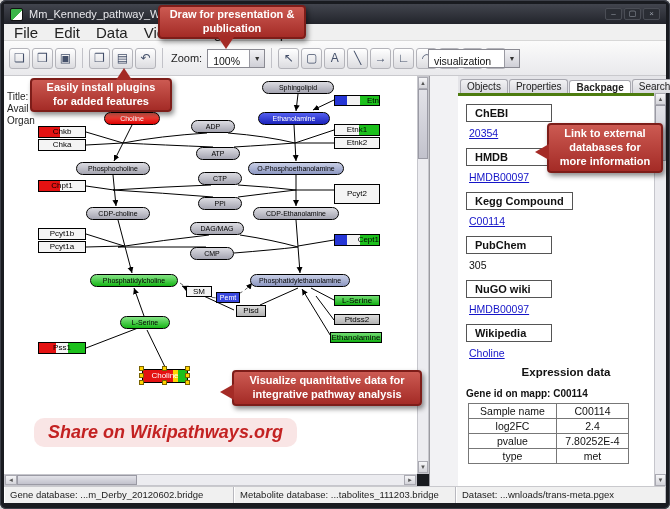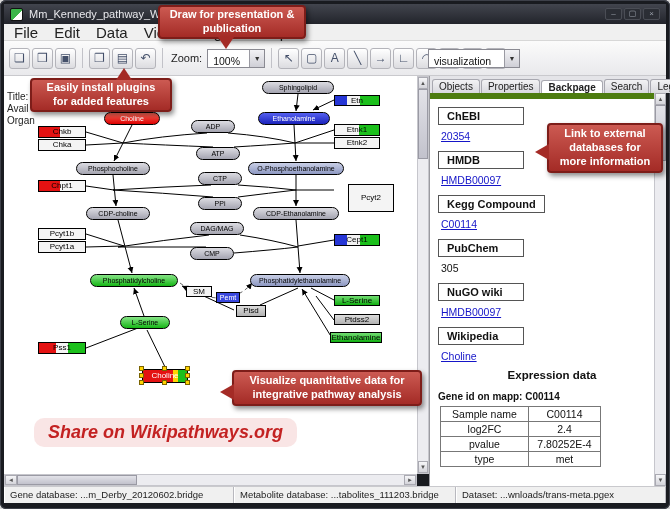--- a/index.html
+++ b/index.html
@@ -46,21 +46,21 @@
   .k-gray{background:linear-gradient(#dcdce2,#a4a4b0);border-radius:7px;}
   .k-red{background:linear-gradient(#ff6a5a,#dd0000);color:#fff;border-radius:7px;}
   .k-blue{background:linear-gradient(#5560f0,#1a22bb);color:#fff;border-radius:7px;}
   .k-green{background:linear-gradient(#86e486,#16b616);border-radius:7px;}
   .k-grayblue{background:linear-gradient(#c9cfe6,#8d98c2);border-radius:7px;}
   .k-gene{background:#f4f4f4;font-size:8px;justify-content:center;}
   .k-gene-gray{background:linear-gradient(#dcdcdc,#b2b2b2);font-size:8px;justify-content:center;}
   .k-gene-red{background:linear-gradient(90deg,#e41212 0 45%,#f5f5f5 45%);font-size:8px;}
   .k-gene-green{background:linear-gradient(90deg,#f5f5f5 0 55%,#1cc01c 55%);font-size:8px;}
   .k-gene-redgreen{background:linear-gradient(90deg,#e41212 0 38%,#f5f5f5 38% 62%,#1cc01c 62%);font-size:8px;}
-  .k-databg{background:linear-gradient(90deg,#2636d6 0 28%,#f2f2f2 28% 56%,#1cc01c 56%);font-size:8px;}
+  .k-databg{background:linear-gradient(90deg,#2636d6 0 28%,#f2f2f2 28% 56%,#1cc01c 56%);font-size:8px;justify-content:flex-end;}
   .k-greenbox{background:linear-gradient(#72dd72,#12b012);font-size:8px;}
   .k-bluesmall{background:#3947de;color:#fff;font-size:7px;}
   .k-selected{background:linear-gradient(90deg,#e41212 0 68%,#ffd400 68% 80%,#1cc01c 80%);color:#fff;font-size:8px;}
   .handle{position:absolute;width:5px;height:5px;background:#ffd400;border:1px solid #7a6300;z-index:3;}
   .canvas-info{position:absolute;z-index:2;font-size:10px;color:#222;white-space:nowrap;}
   .share-text{position:absolute;left:34px;top:418px;z-index:4;
     color:#c32222;font-size:18px;font-weight:bold;font-style:italic;
     background:rgba(248,225,225,0.85);border-radius:10px;padding:4px 14px;}
   
   .scroll{position:absolute;background:#ececf0;border:1px solid #c6c6cc;z-index:10;display:flex;}
@@ -68,26 +68,26 @@
     display:flex;align-items:center;justify-content:center;font-size:6px;flex:0 0 auto;}
   .sb-thumb{background:linear-gradient(#e2e2e8,#c2c2cc);border:1px solid #9a9aa4;}
   #vscroll{left:417px;top:76px;width:12px;height:398px;flex-direction:column;}
   #vscroll .sb-btn{width:100%;height:12px;}
   #vscroll .sb-thumb{width:100%;height:70px;}
   #hscroll{left:4px;top:474px;width:413px;height:12px;flex-direction:row;}
   #hscroll .sb-btn{width:12px;height:100%;}
   #hscroll .sb-thumb{width:120px;height:100%;}
   
   .sidepanel{position:absolute;left:429px;top:76px;width:237px;height:410px;z-index:10;
-    background:#f2f2f4;border-left:1px solid #9a9aa0;display:flex;flex-direction:column;}
+    background:#f2f2f4;border-left:1px solid #9a9aa0;display:flex;flex-direction:column;padding-left:28px;}
   .tabs-row{height:17px;display:flex;align-items:flex-end;padding:1px 2px 0 2px;gap:1px;background:#e4e4e8;}
   .tab{font-size:10px;color:#222;background:linear-gradient(#f2f2f4,#d9d9de);border:1px solid #a8a8b0;
     border-bottom:none;padding:1px 6px;border-radius:3px 3px 0 0;}
   .tab.active{background:#ffffff;font-weight:bold;position:relative;top:1px;}
-  .panel-body{flex:1;background:#ffffff;border-top:6px solid #4d7c0f;margin-right:12px;
+  .panel-body{flex:1;background:#ffffff;border-top:3px solid #4d7c0f;margin-right:12px;
     padding:6px 4px 2px 8px;overflow:hidden;position:relative;}
   .panel-scroll{position:absolute;right:0;top:17px;bottom:0;width:12px;background:#ececf0;
     border-left:1px solid #c6c6cc;display:flex;flex-direction:column;}
   .panel-scroll .sb-btn{width:100%;height:12px;}
   .panel-scroll .sb-thumb{width:100%;height:56px;}
   .bp-header{display:inline-block;border:1px solid #555;background:#fff;font-weight:bold;
     font-size:11px;color:#111;padding:2px 8px;min-width:86px;margin:2px 0 5px 0;}
   .bp-link{font-size:10.5px;color:#1515c8;text-decoration:underline;margin:0 0 7px 3px;display:block;width:max-content;}
   .bp-plain{font-size:10.5px;color:#111;margin:0 0 7px 3px;display:block;width:max-content;}
   .bp-exp-title{font-size:11.5px;font-weight:bold;color:#111;margin:6px 0 10px 16px;text-align:center;}
@@ -213,21 +213,21 @@
       </div>
       <div class="node k-grayblue" style="left: 248px; top: 162px; width: 96px; height: 13px;">
         <span>O-Phosphoethanolamine</span>
       </div>
       <div class="node k-gray" style="left: 198px; top: 172px; width: 44px; height: 13px;">
         <span>CTP</span>
       </div>
       <div class="node k-gene-red" style="left: 38px; top: 180px; width: 48px; height: 12px;">
         <span>Chpt1</span>
       </div>
-      <div class="node k-gene" style="left: 348px; top: 184px; width: 46px; height: 28px;">
+      <div class="node k-gene" style="left: 334px; top: 184px; width: 46px; height: 20px;">
         <span>Pcyt2</span>
       </div>
       <div class="node k-gray" style="left: 86px; top: 207px; width: 64px; height: 13px;">
         <span>CDP-choline</span>
       </div>
       <div class="node k-gray" style="left: 198px; top: 197px; width: 44px; height: 13px;">
         <span>PPi</span>
       </div>
       <div class="node k-gray" style="left: 253px; top: 207px; width: 86px; height: 13px;">
         <span>CDP-Ethanolamine</span>

